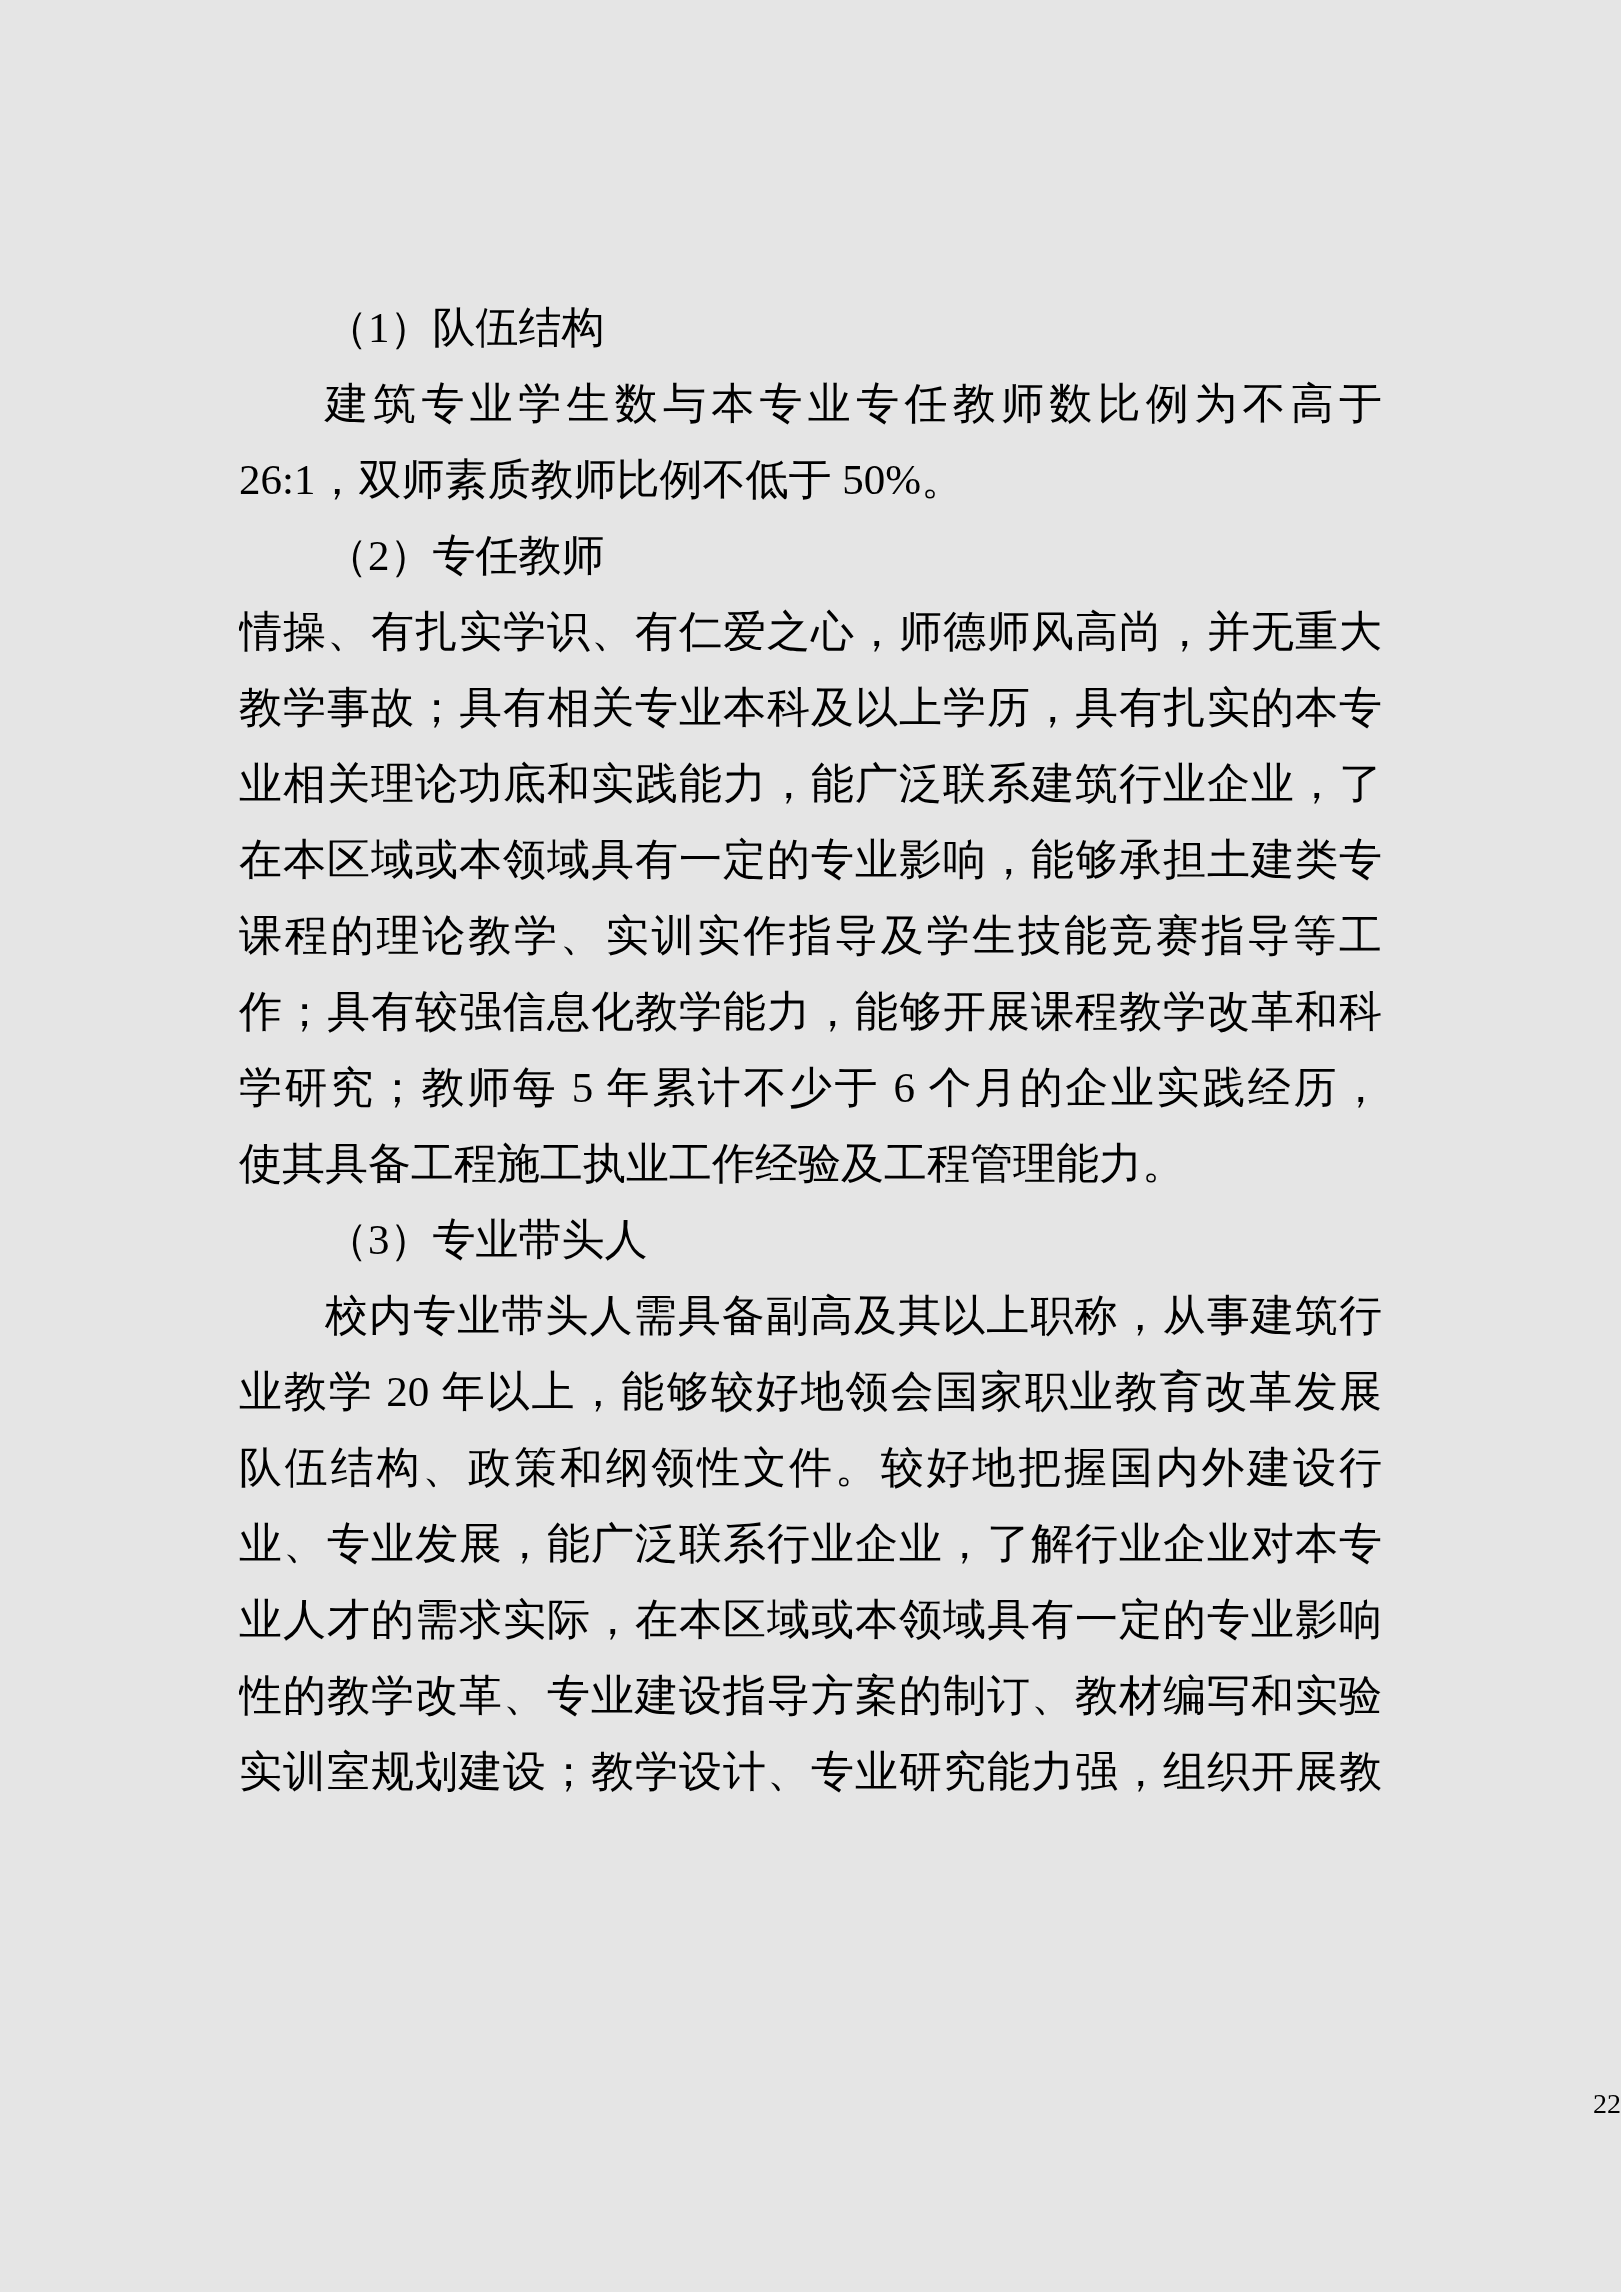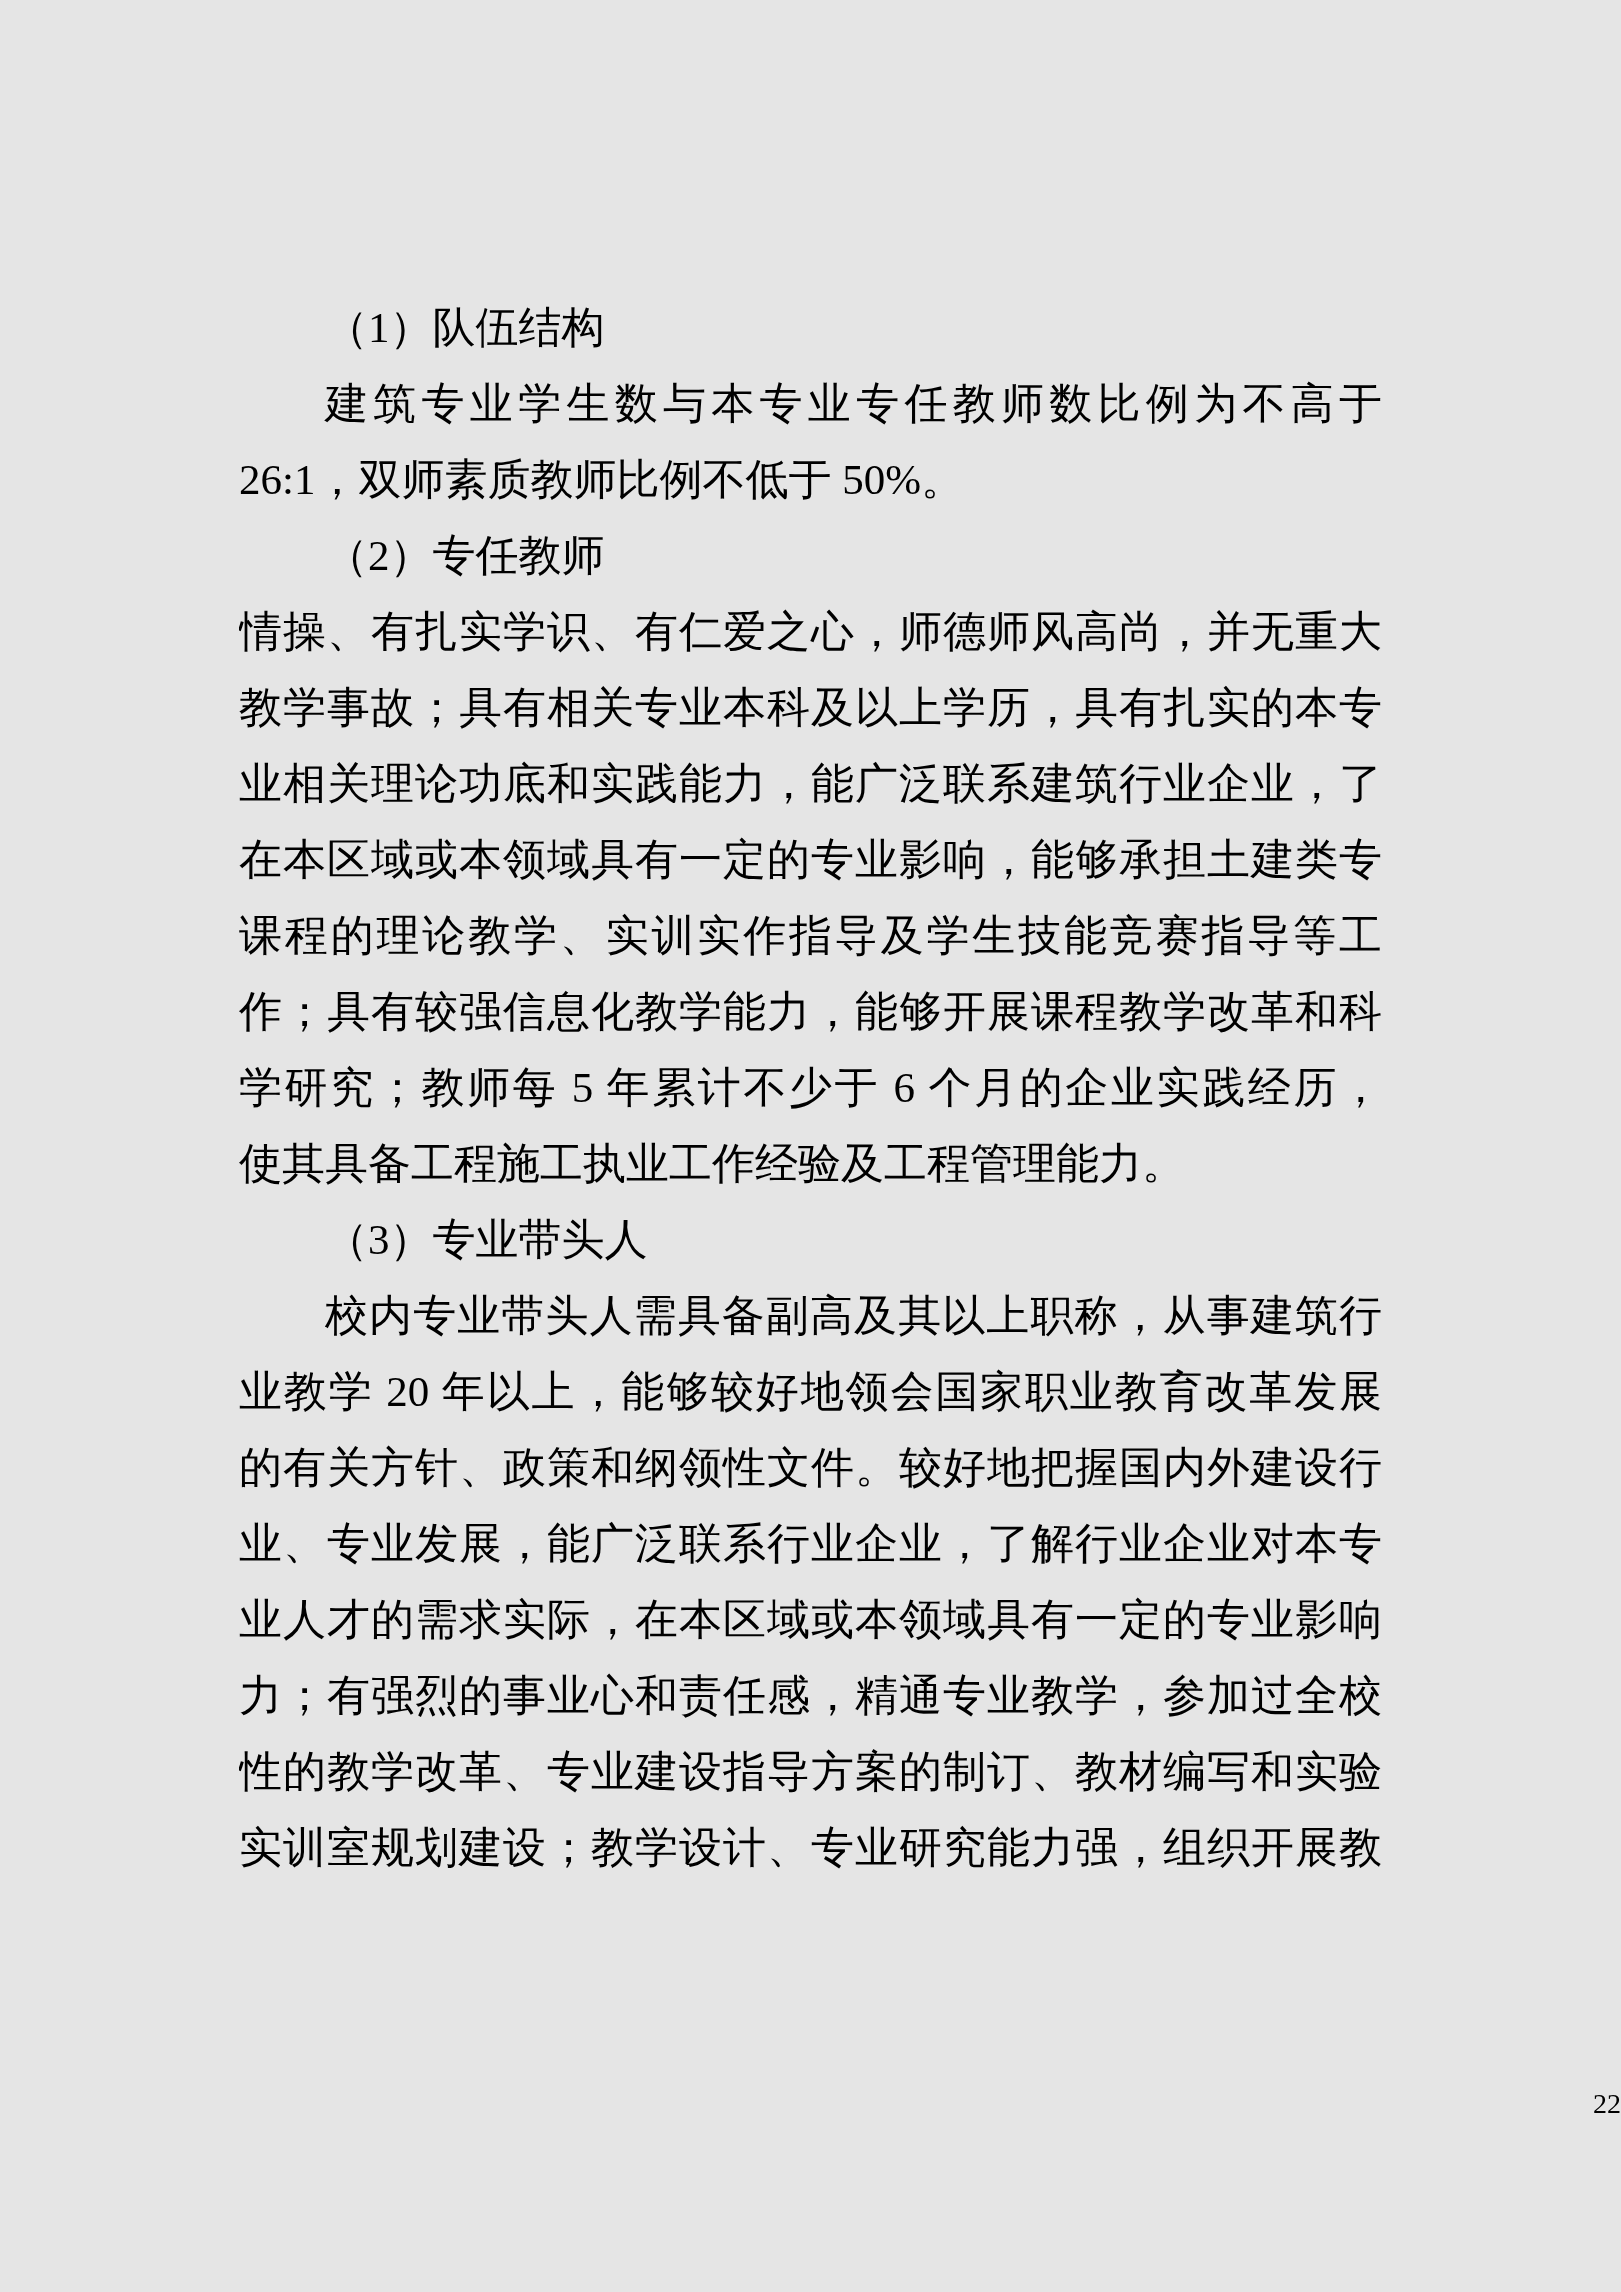--- a/index.html
+++ b/index.html
@@ -60,24 +60,23 @@
     <div class="line just">教学事故；具有相关专业本科及以上学历，具有扎实的本专</div>
     <div class="line just">业相关理论功底和实践能力，能广泛联系建筑行业企业，了</div>
     <div class="line just">在本区域或本领域具有一定的专业影响，能够承担土建类专业</div>
     <div class="line just">课程的理论教学、实训实作指导及学生技能竞赛指导等工</div>
     <div class="line just">作；具有较强信息化教学能力，能够开展课程教学改革和科</div>
     <div class="line just">学研究；教师每 5 年累计不少于 6 个月的企业实践经历，</div>
     <div class="line">使其具备工程施工执业工作经验及工程管理能力。</div>
     <div class="line indent">（3）专业带头人</div>
     <div class="line indent just">校内专业带头人需具备副高及其以上职称，从事建筑行</div>
     <div class="line just">业教学 20 年以上，能够较好地领会国家职业教育改革发展</div>
-    <div class="line just">的有关方针、政策和纲领性文件。较好地把握国内外建设行</div>
+    <div class="line just">队伍结构、政策和纲领性文件。较好地把握国内外建设行</div>
     <div class="line just">业、专业发展，能广泛联系行业企业，了解行业企业对本专</div>
     <div class="line just">业人才的需求实际，在本区域或本领域具有一定的专业影响</div>
-    <div class="line just">力；有强烈的事业心和责任感，精通专业教学，参加过全校</div>
     <div class="line just">性的教学改革、专业建设指导方案的制订、教材编写和实验</div>
     <div class="line just">实训室规划建设；教学设计、专业研究能力强，组织开展教</div>
   </div>
 
   <div class="page-footer">
     <span>22</span>
   </div>
 </div>
 
 

